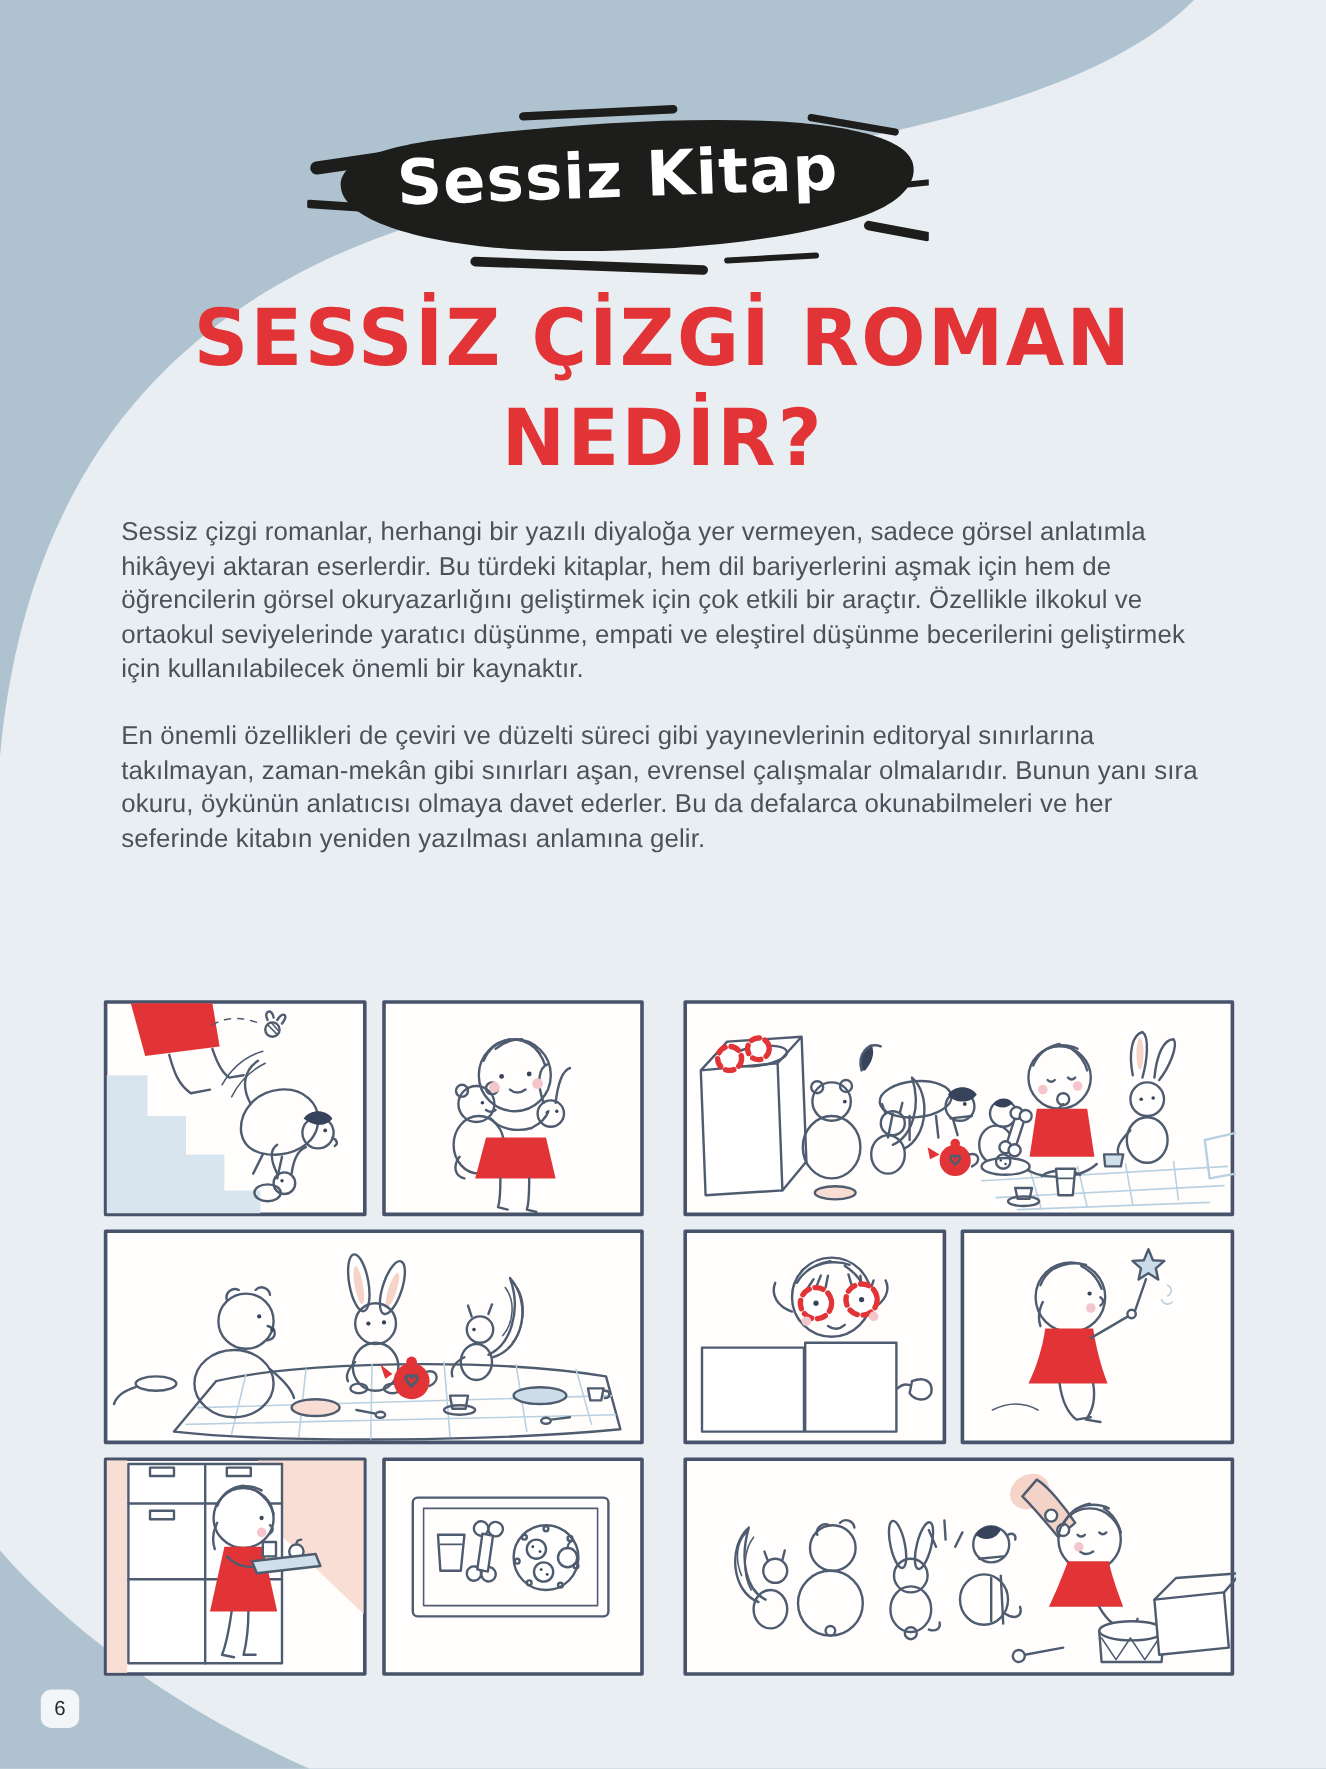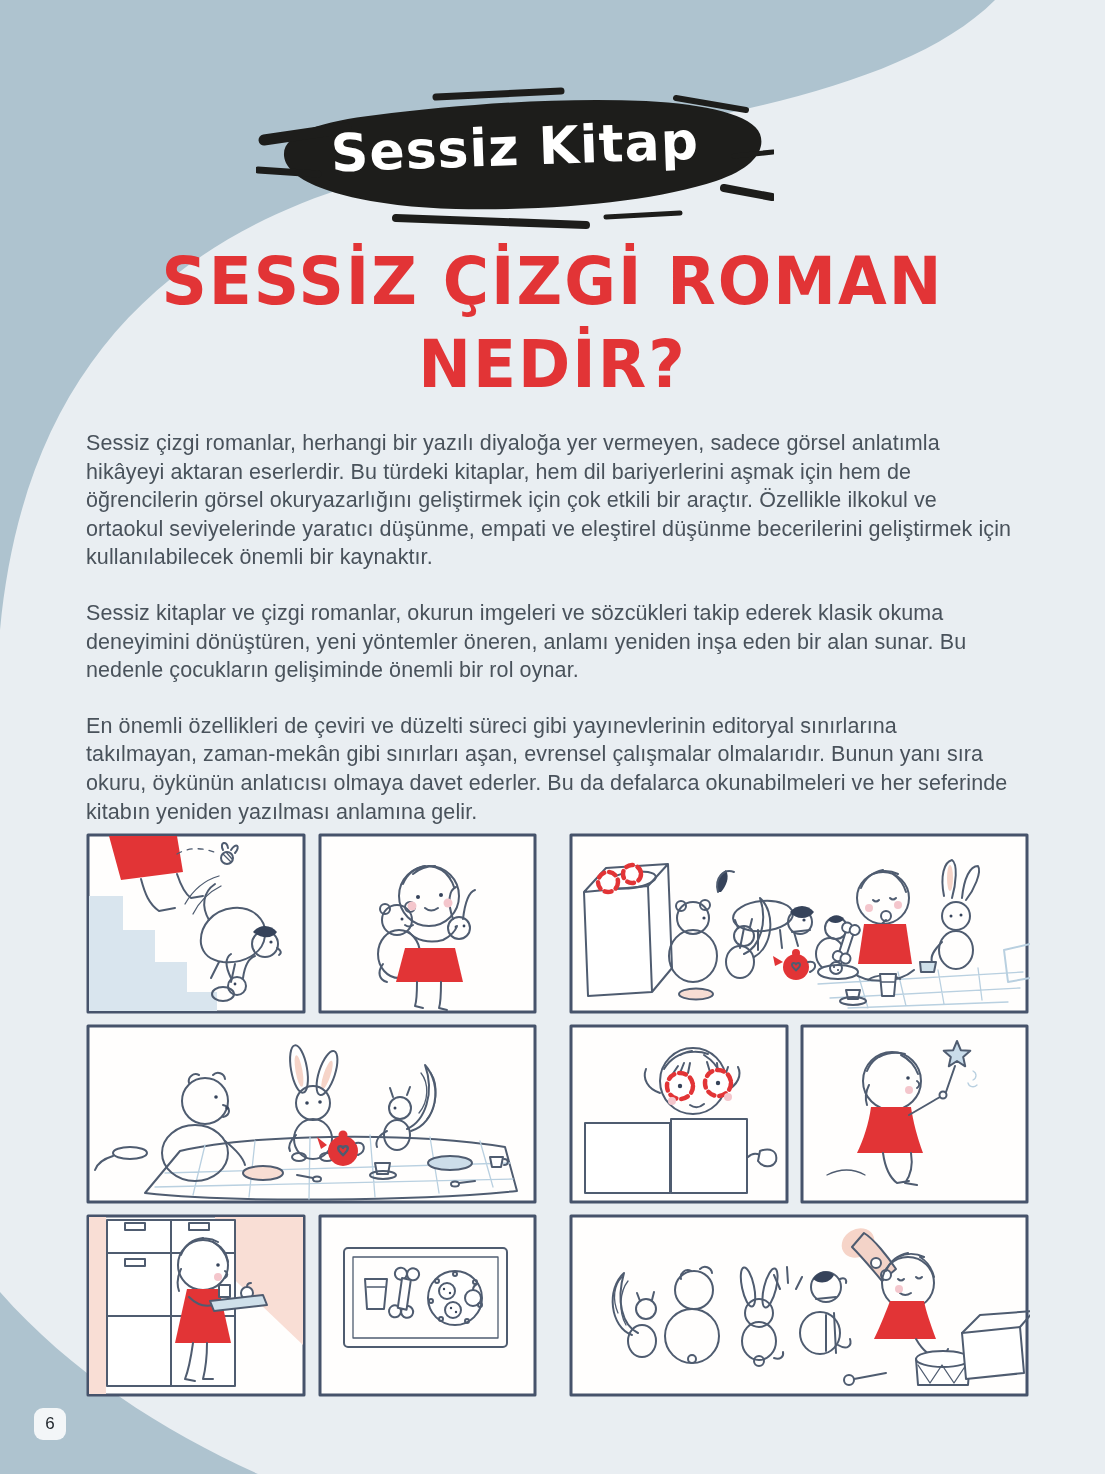--- a/index.html
+++ b/index.html
@@ -27,21 +27,21 @@
     font-weight:bold; line-height:80px; font-size:63px; letter-spacing:2px;
     transform:scaleY(1.04);
   }
   .heading span{display:block;}
 
   
   .body-text{
     position:absolute; left:85px; top:429px; width:928px;
     color:#49525b; font-size:21.5px; line-height:28.6px; letter-spacing:0.1px;
   }
-  .body-text p{margin:0 0 27px 1px;}
+  .body-text p{margin:0 0 27px 16px;}
 
   
   .panel{position:absolute;}
   .panel svg{position:absolute; inset:0; width:100%; height:100%;}
 
   .art path,.art circle,.art ellipse,.art rect,.art line,.art polygon,.art polyline{
     stroke:#4f5c70; stroke-width:2; fill:none; stroke-linecap:round; stroke-linejoin:round;
   }
   .art .pb{fill:#fffefd; stroke:#46536b; stroke-width:3;}
   .art .f-red{fill:var(--accent-red,#e23436); stroke:none;}
@@ -97,21 +97,20 @@
       <div class="banner-label">Sessiz Kitap</div>
     </div>
 
     <h1 class="heading" style="margin:0;">
       <span>SESSİZ ÇİZGİ ROMAN</span>
       <span>NEDİR?</span>
     </h1>
 
     <div class="body-text">
       <p>Sessiz çizgi romanlar, herhangi bir yazılı diyaloğa yer vermeyen, sadece görsel anlatımla hikâyeyi aktaran eserlerdir. Bu türdeki kitaplar, hem dil bariyerlerini aşmak için hem de öğrencilerin görsel okuryazarlığını geliştirmek için çok etkili bir araçtır. Özellikle ilkokul ve ortaokul seviyelerinde yaratıcı düşünme, empati ve eleştirel düşünme becerilerini geliştirmek için kullanılabilecek önemli bir kaynaktır.</p>
-      <p>Sessiz kitaplar ve çizgi romanlar, okurun imgeleri ve sözcükleri takip ederek klasik okuma deneyimini dönüştüren, yeni yöntemler öneren, anlamı yeniden inşa eden bir alan sunar. Bu nedenle çocukların gelişiminde önemli bir rol oynar.</p>
       <p>En önemli özellikleri de çeviri ve düzelti süreci gibi yayınevlerinin editoryal sınırlarına takılmayan, zaman-mekân gibi sınırları aşan, evrensel çalışmalar olmalarıdır. Bunun yanı sıra okuru, öykünün anlatıcısı olmaya davet ederler. Bu da defalarca okunabilmeleri ve her seferinde kitabın yeniden yazılması anlamına gelir.</p>
     </div>
 
     <section>
 
       <figure class="panel" style="left:85px;top:832px;width:222px;height:183px;margin:0;" role="img" aria-label="Oyuncak tavşanı taşıyan köpek merdivenlerden atlıyor, yukarıda kırmızı etekli çocuk ve bir arı">
         <svg class="art" viewBox="0 0 222 183">
           <rect class="pb" x="3" y="3" width="216" height="177"></rect>
           <path class="f-steps" d="M4,64 L38,64 38,98 70,98 70,130 102,130 102,160 132,160 132,179 4,179 Z"></path>
           <path class="f-red" d="M24,4 L92,4 L98,40 L36,48 Z"></path>

